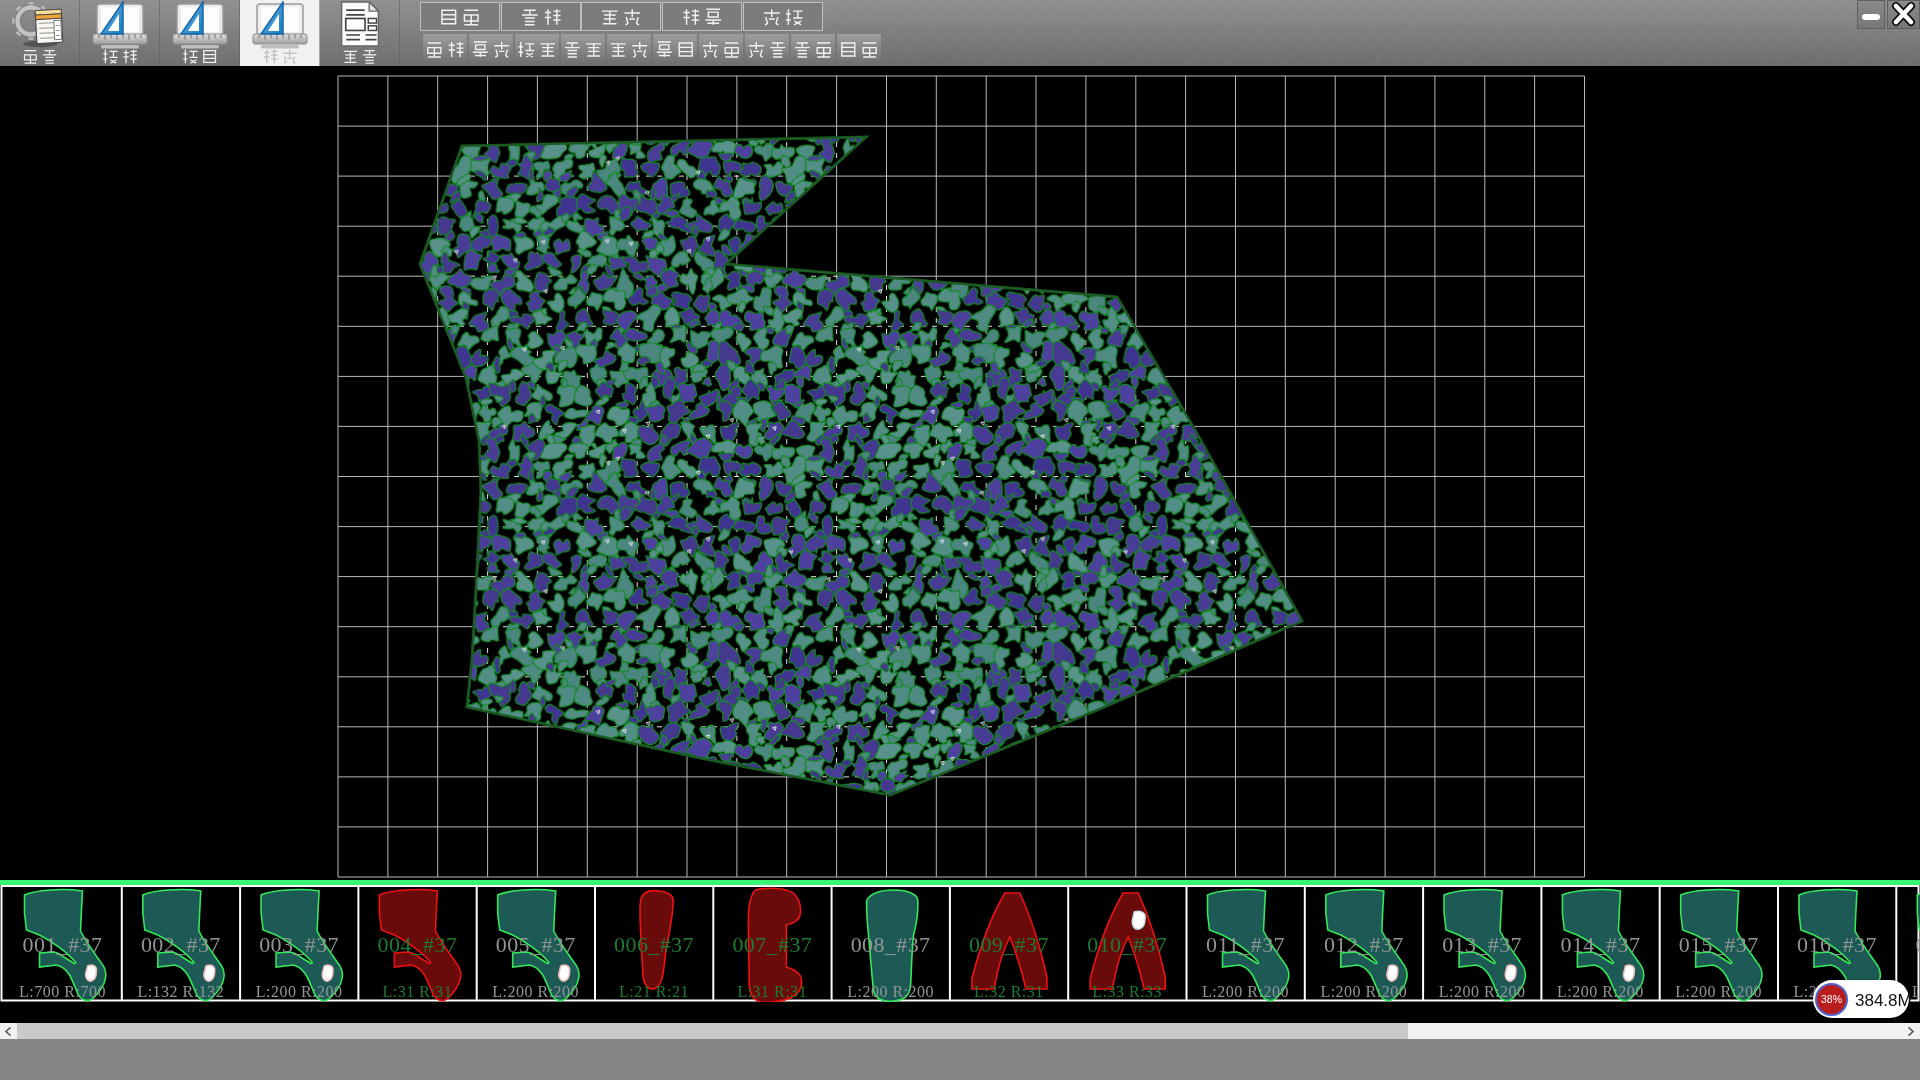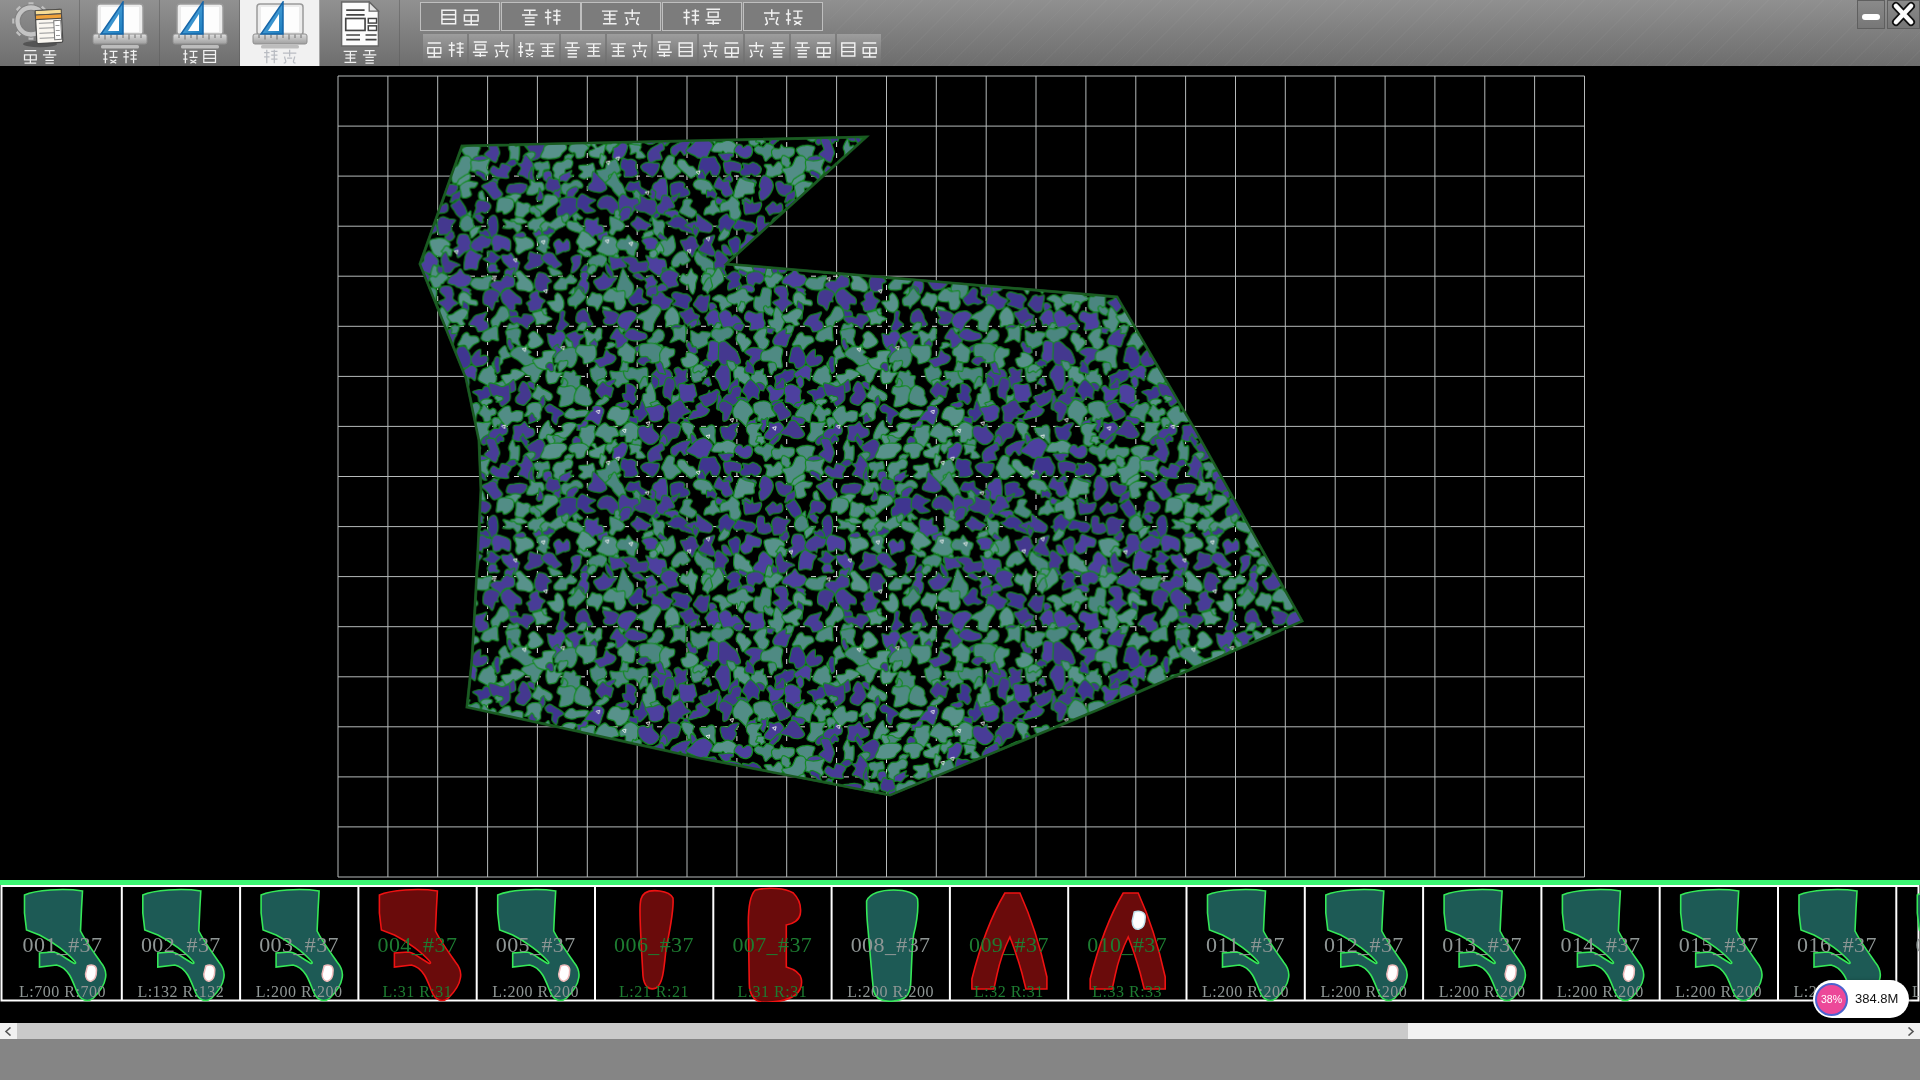--- a/index.html
+++ b/index.html
@@ -928,16 +928,16 @@
 <div class="abs" style="left:17px;top:0;width:1391px;height:16.5px;background:#cacaca"></div>
 <svg class="abs" style="left:4px;top:4px" width="9" height="9" viewBox="0 0 9 9">
       <path d="M6.5,0.5 L2,4.5 L6.5,8.5" fill="none" stroke="#555" stroke-width="1.6"></path>
     </svg>
 <svg class="abs" style="left:1906px;top:4px" width="9" height="9" viewBox="0 0 9 9">
       <path d="M2.5,0.5 L7,4.5 L2.5,8.5" fill="none" stroke="#555" stroke-width="1.6"></path>
     </svg>
 </div>
 <div class="abs" style="left:0;top:1039px;width:1920px;height:41px;background:#858585"></div>
 <div class="abs" style="left:1813px;top:980px;width:96px;height:38px;background:#fff;border-radius:19px;box-shadow:0 1px 4px rgba(0,0,0,0.35)">
-<div class="abs" style="left:2px;top:2.5px;width:33px;height:33px;border-radius:50%;background:#ec4899;border:2px solid #4c63cf;display:flex;align-items:center;justify-content:center;box-sizing:border-box">
+<div class="abs" style="left:2px;top:2.5px;width:33px;height:33px;border-radius:50%;background:#b91c1c;border:2px solid #4c63cf;display:flex;align-items:center;justify-content:center;box-sizing:border-box">
 <span style="color:#fff;font-size:10.5px">38%</span>
     </div>
-<span class="abs" style="left:42px;top:11px;color:#111;font-size:13px">384.8M</span>
+<span class="abs" style="left:42px;top:11px;color:#111;font-size:17px">384.8M</span>
 </div>
 </body></html>

